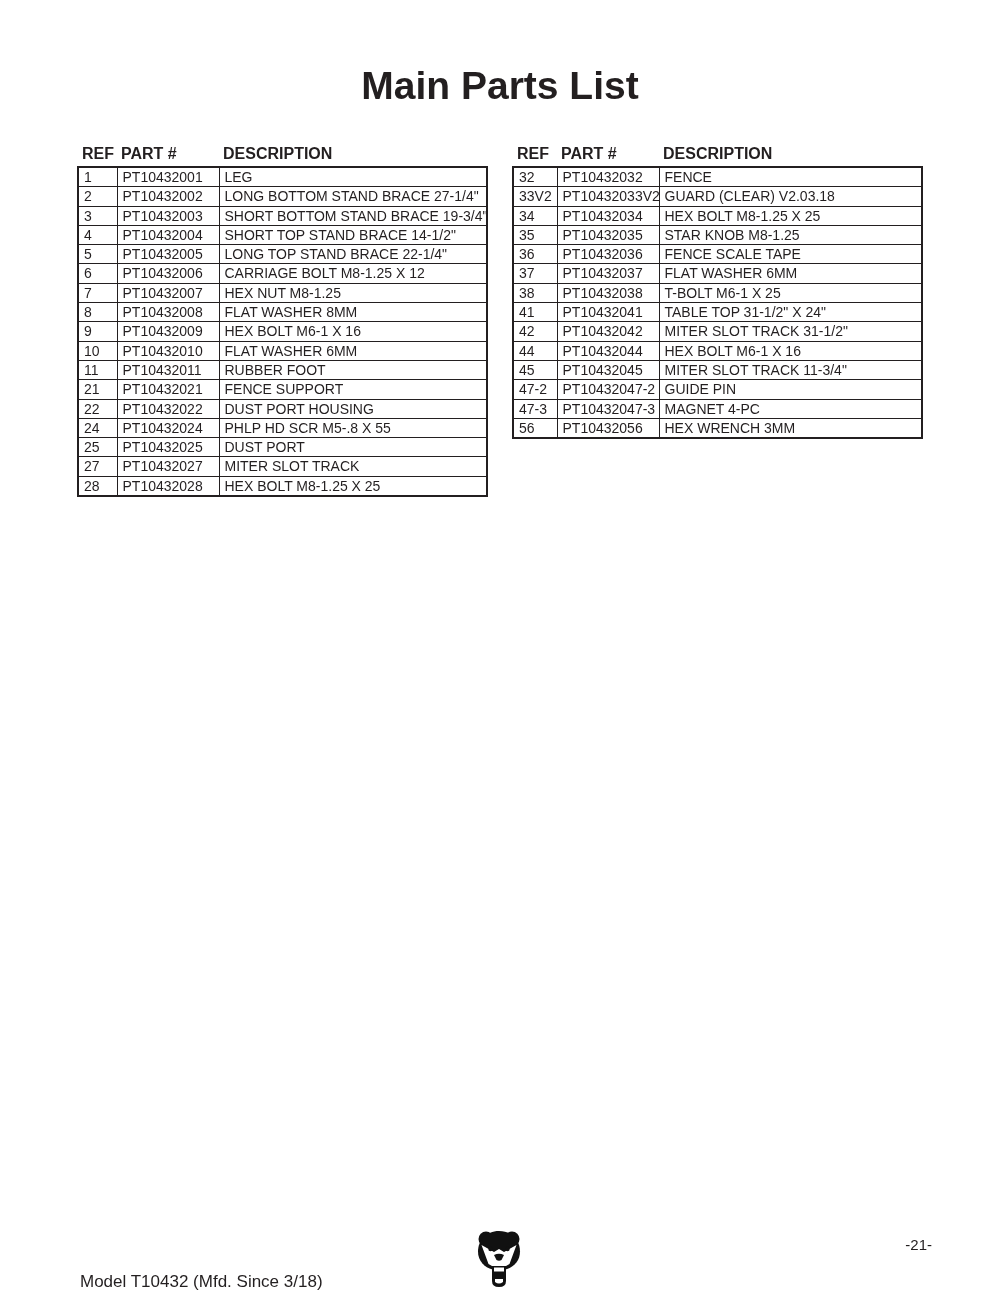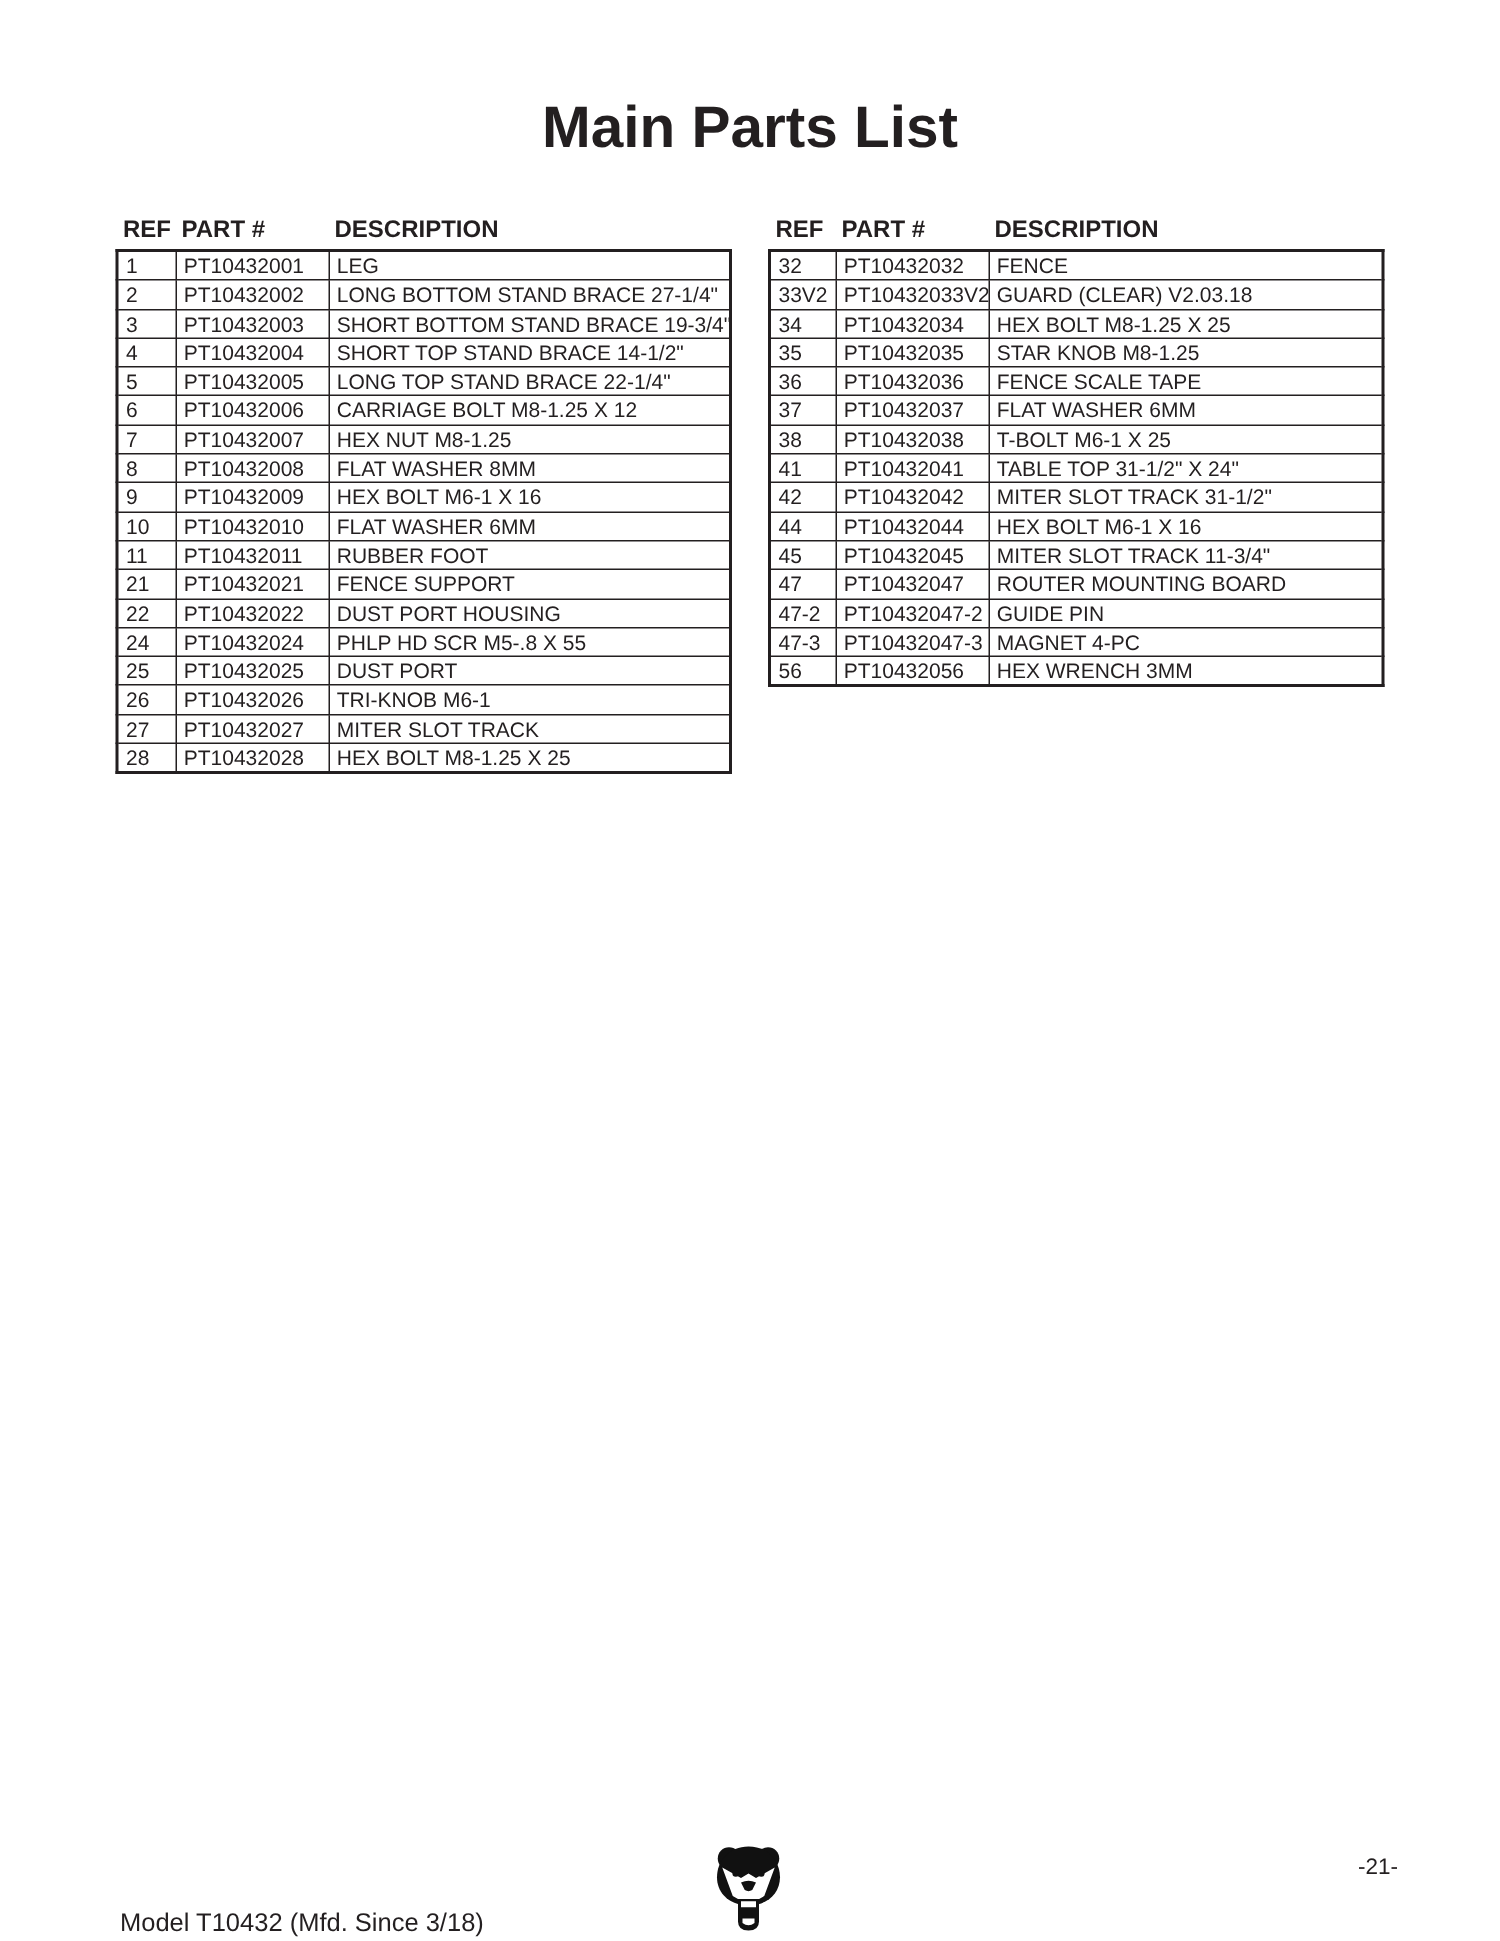--- a/index.html
+++ b/index.html
@@ -167,25 +167,20 @@
             <td>24</td>
             <td>PT10432024</td>
             <td>PHLP HD SCR M5-.8 X 55</td>
           </tr>
           <tr>
             <td>25</td>
             <td>PT10432025</td>
             <td>DUST PORT</td>
           </tr>
           <tr>
-            <td>26</td>
-            <td>PT10432026</td>
-            <td>TRI-KNOB M6-1</td>
-          </tr>
-          <tr>
             <td>27</td>
             <td>PT10432027</td>
             <td>MITER SLOT TRACK</td>
           </tr>
           <tr>
             <td>28</td>
             <td>PT10432028</td>
             <td>HEX BOLT M8-1.25 X 25</td>
           </tr>
         </tbody>
@@ -252,25 +247,20 @@
           </tr>
           <tr>
             <td>44</td>
             <td>PT10432044</td>
             <td>HEX BOLT M6-1 X 16</td>
           </tr>
           <tr>
             <td>45</td>
             <td>PT10432045</td>
             <td>MITER SLOT TRACK 11-3/4"</td>
-          </tr>
-          <tr>
-            <td>47</td>
-            <td>PT10432047</td>
-            <td>ROUTER MOUNTING BOARD</td>
           </tr>
           <tr>
             <td>47-2</td>
             <td>PT10432047-2</td>
             <td>GUIDE PIN</td>
           </tr>
           <tr>
             <td>47-3</td>
             <td>PT10432047-3</td>
             <td>MAGNET 4-PC</td>

